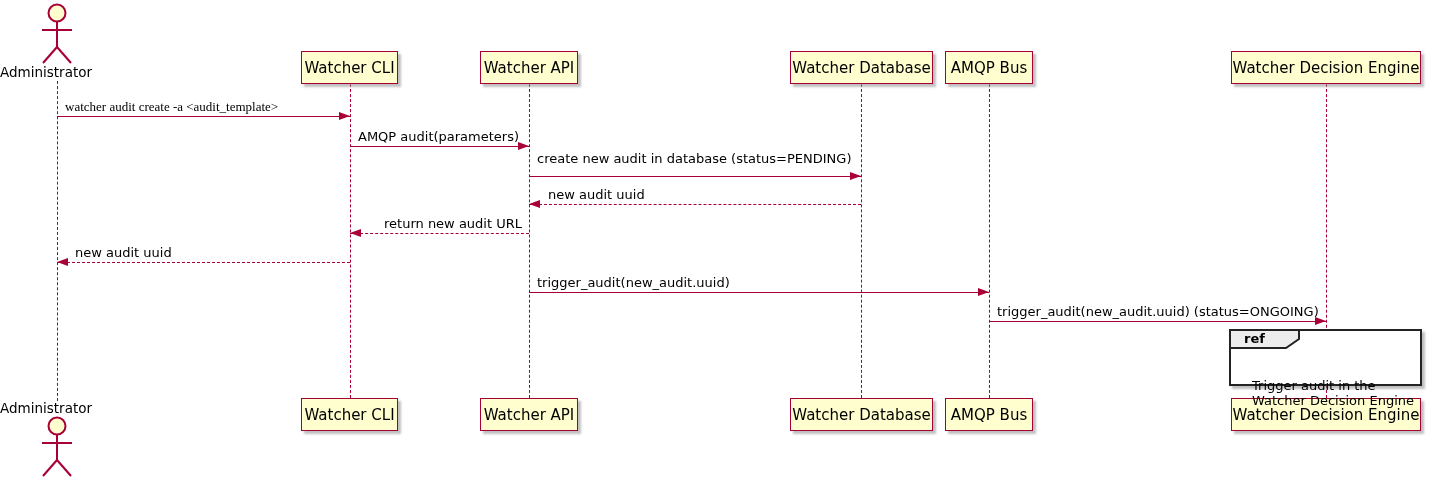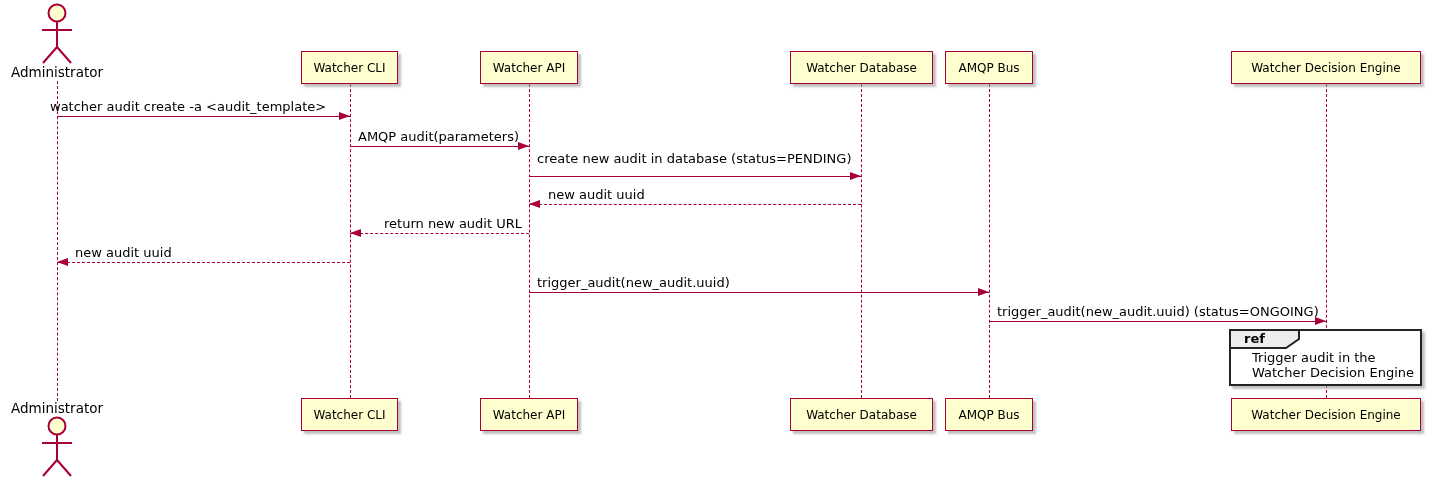--- a/index.html
+++ b/index.html
@@ -21,29 +21,29 @@
   }
   
   .pbox{
     position:absolute;
     box-sizing:border-box;
     height:33px;
     background:#FEFECE;
     border:1.8px solid #A80036;
     box-shadow:3px 3px 2px rgba(150,150,150,0.6);
     display:flex;align-items:center;justify-content:center;
-    font-size:12px;
+    font-size:15px;
     z-index:3;
   }
   .row-top .pbox{top:51px;}
   .row-bottom .pbox{top:398px;}
   
   .actor-label{
     position:absolute;left:0;width:114px;
-    text-align:center;font-size:13.5px;
+    font-size:13.5px;
     z-index:3;
   }
   .actor-svg{position:absolute;z-index:3;}
   
   .msg-label{
     position:absolute;
     font-size:13px;
     white-space:nowrap;
     z-index:2;
   }
@@ -69,21 +69,21 @@
     box-shadow:3px 3px 2px rgba(150,150,150,0.6);
     z-index:4;
   }
   .ref-tab{position:absolute;left:-2px;top:-2px;}
   .ref-keyword{
     position:absolute;left:13px;top:0px;
     font-size:13px;font-weight:bold;z-index:5;
   }
   .ref-line{
     position:absolute;left:21px;
-    font-size:13px;white-space:nowrap;
+    font-size:13px;white-space:nowrap;margin-top:28px;
   }
   .ref-line.l1{top:19px;}
   .ref-line.l2{top:34px;}
 </style>
 </head>
 <body>
 
 <div id="diagram">
 
   <div class="lifeline" style="left:57px;top:81px;height:320px;"></div>
@@ -145,21 +145,21 @@
       </div>
     <div class="pbox" style="left:945px;width:88px;">
         <span>AMQP Bus</span>
       </div>
     <div class="pbox" style="left:1231px;width:190px;">
         <span>Watcher Decision Engine</span>
       </div>
   </div>
 
   <div>
-    <div class="msg-label" style="left:50px;top:99px;">watcher audit create -a &lt;audit_template&gt;</div>
+    <div class="msg-label" style="left:65px;top:99px;font-family:Liberation Serif, serif;">watcher audit create -a &lt;audit_template&gt;</div>
     <div class="msg-line solid" style="left:57px;top:116px;width:293px;"></div>
     <div class="arrow right" style="left:339px;top:112px;"></div>
   </div>
 
   <div>
     <div class="msg-label" style="left:358px;top:129px;">AMQP audit(parameters)</div>
     <div class="msg-line solid" style="left:350px;top:146px;width:179px;"></div>
     <div class="arrow right" style="left:518px;top:142px;"></div>
   </div>
 

